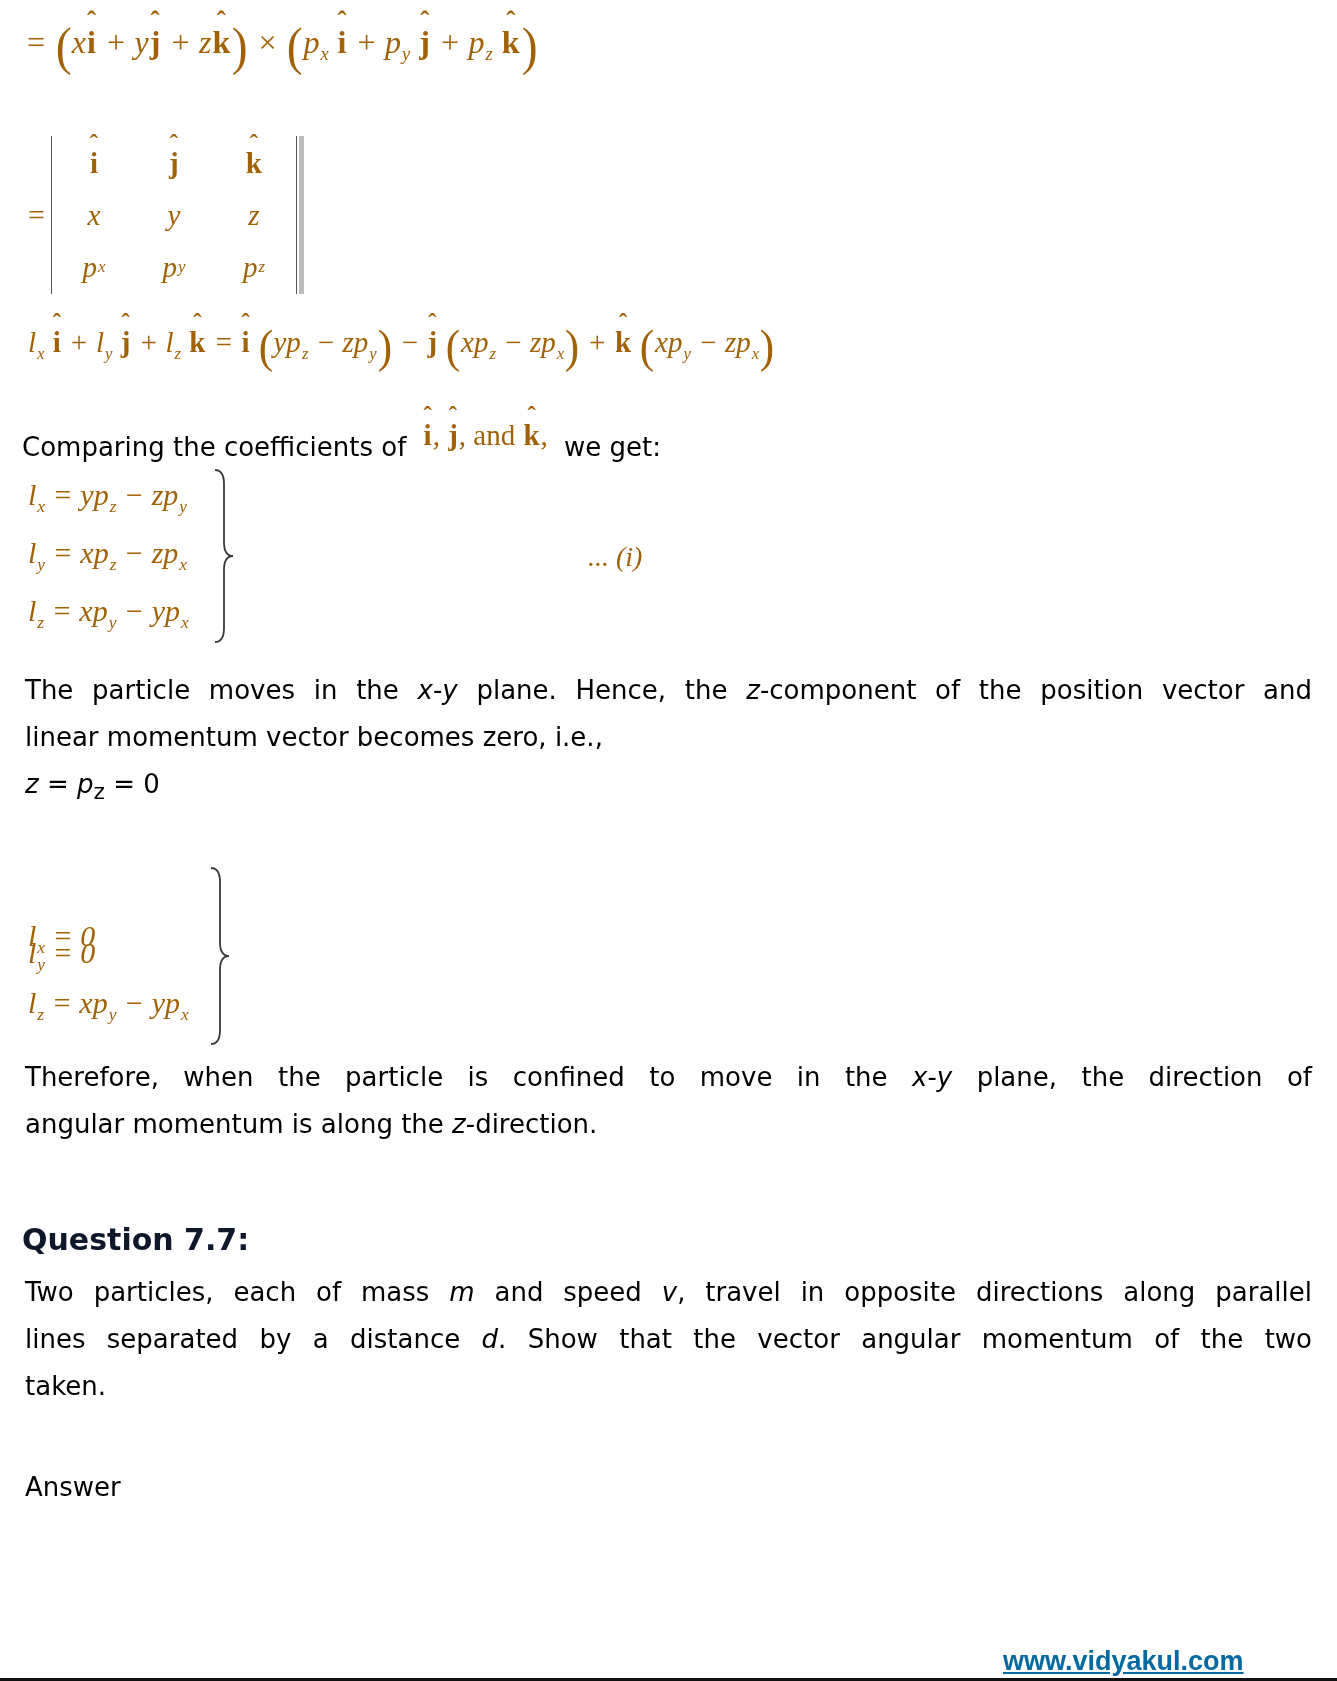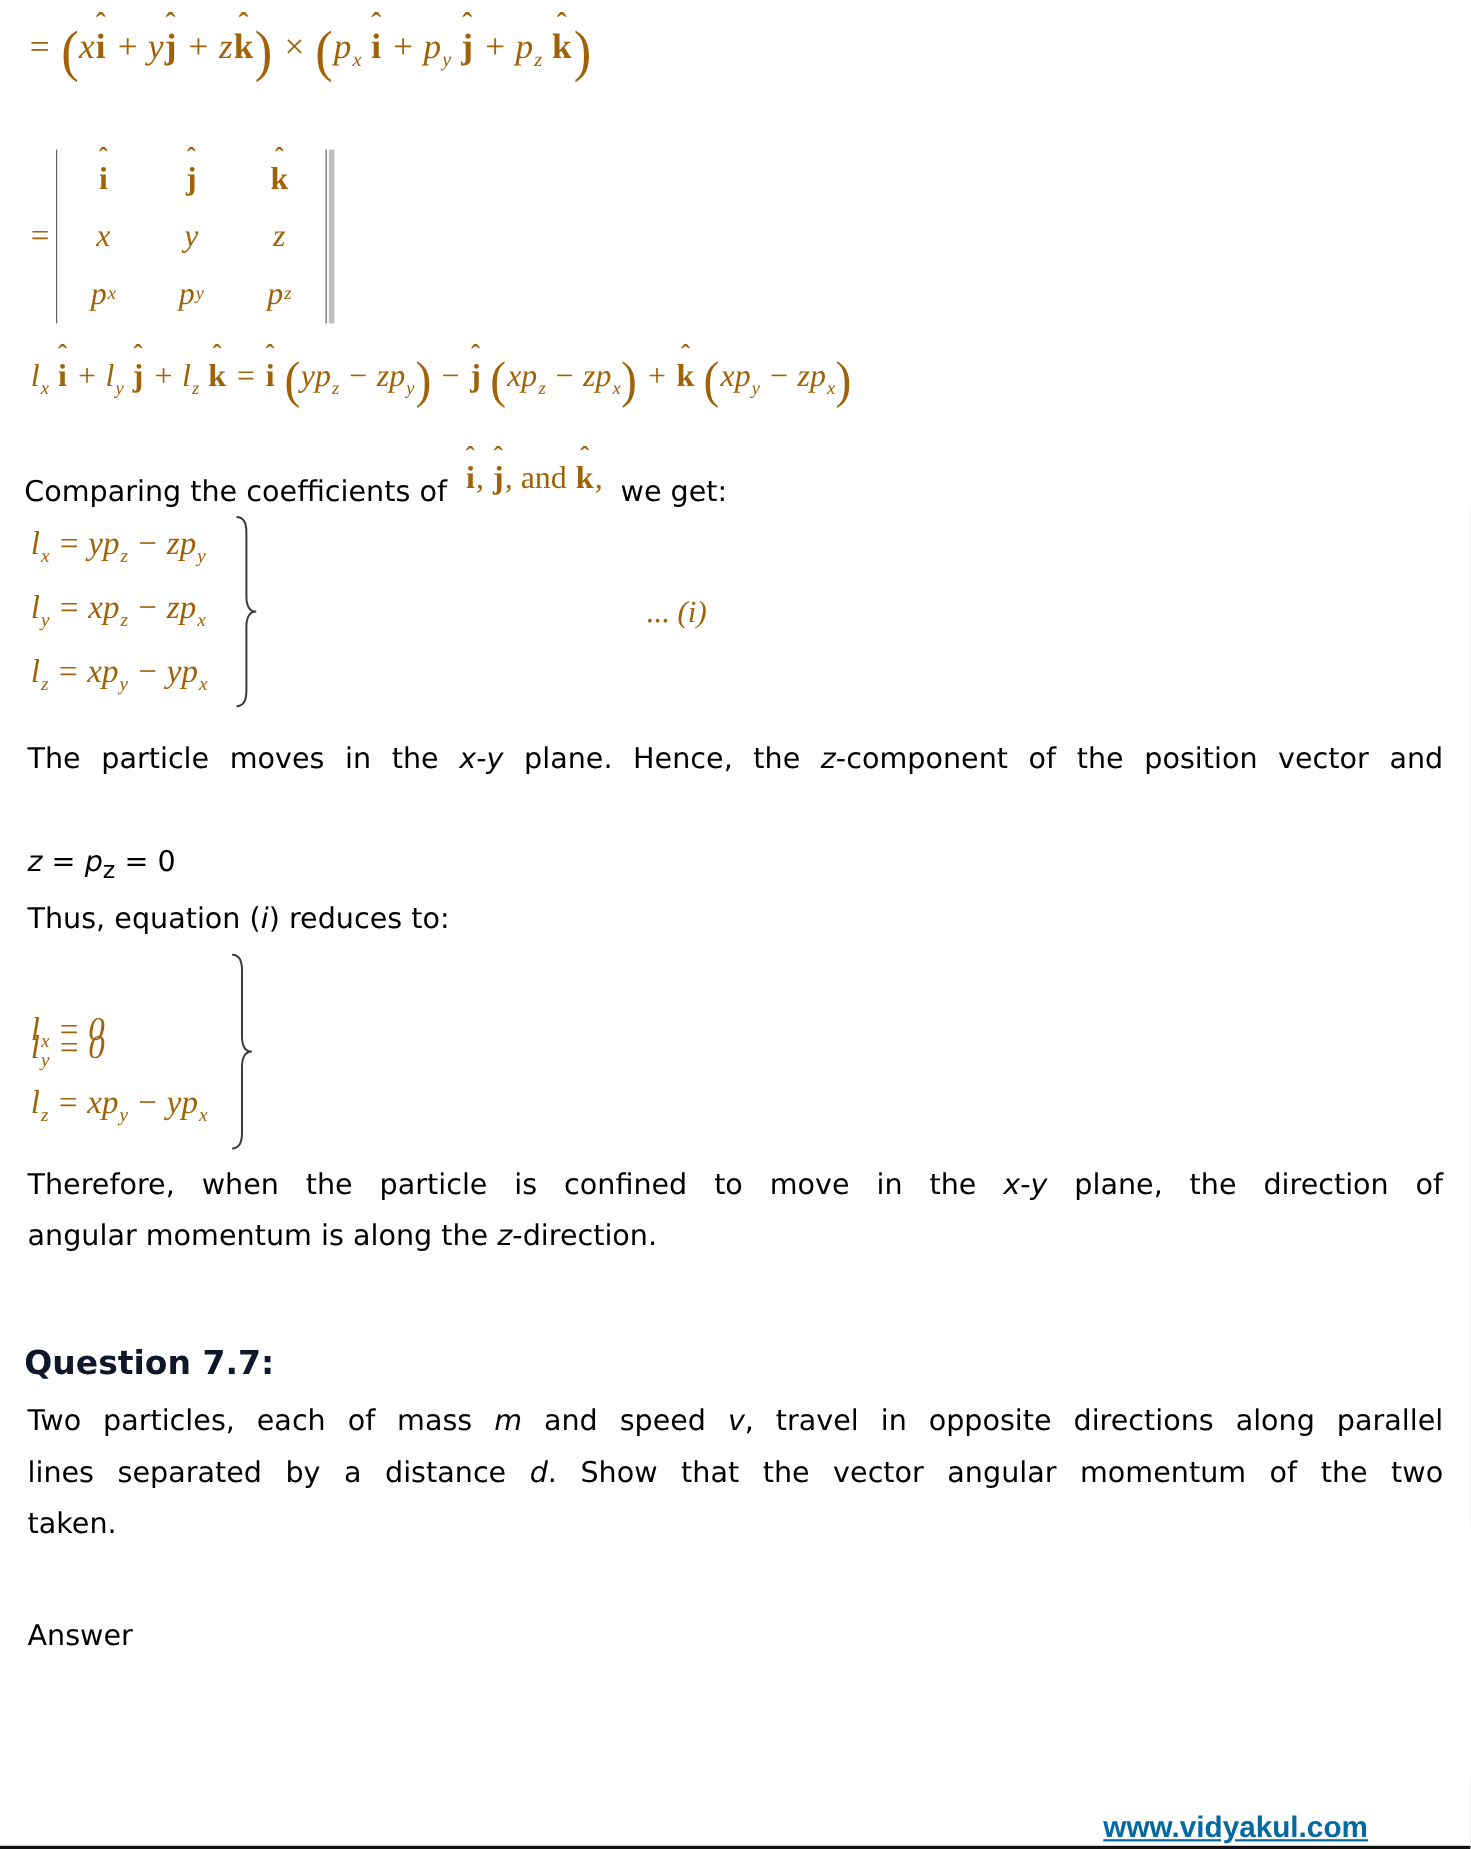--- a/index.html
+++ b/index.html
@@ -115,29 +115,27 @@
   <div class="abs sysline sys1-l3 math">l<sub>z</sub> = xp<sub>y</sub> − yp<sub>x</sub></div>
   <div class="abs sys1-brace">
     <svg class="brace" width="24" height="176" viewBox="0 0 24 176">
       <path d="M3 2 Q12 2 12 16 L12 74 Q12 88 21 88 Q12 88 12 102 L12 160 Q12 174 3 174" fill="none" stroke="#3a3a3a" stroke-width="1.8"></path>
     </svg>
   </div>
   <div class="abs sys1-label math">... (i)</div>
 
   <div class="abs para1">
     <div class="body-line stretch">The particle moves in the <i>x</i>-<i>y</i> plane. Hence, the <i>z</i>-component of the position vector and</div>
+    <div class="body-line">linear momentum vector becomes zero, i.e.,</div>
   </div>
 
   <div class="abs zline">
     <div class="body-line"><i>z</i> = <i>p</i><sub>z</sub> = 0</div>
   </div>
 
-  <div class="abs thus">
-    <div class="body-line">Thus, equation (<i>i</i>) reduces to:</div>
-  </div>
 
   <div class="abs sysline sys2-l1 math">l<sub>x</sub> = 0</div>
   <div class="abs sysline sys2-l2 math">l<sub>y</sub> = 0</div>
   <div class="abs sysline sys2-l3 math">l<sub>z</sub> = xp<sub>y</sub> − yp<sub>x</sub></div>
   <div class="abs sys2-brace">
     <svg class="brace" width="24" height="180" viewBox="0 0 24 180">
       <path d="M3 2 Q12 2 12 16 L12 76 Q12 90 21 90 Q12 90 12 104 L12 164 Q12 178 3 178" fill="none" stroke="#3a3a3a" stroke-width="1.8"></path>
     </svg>
   </div>
 

